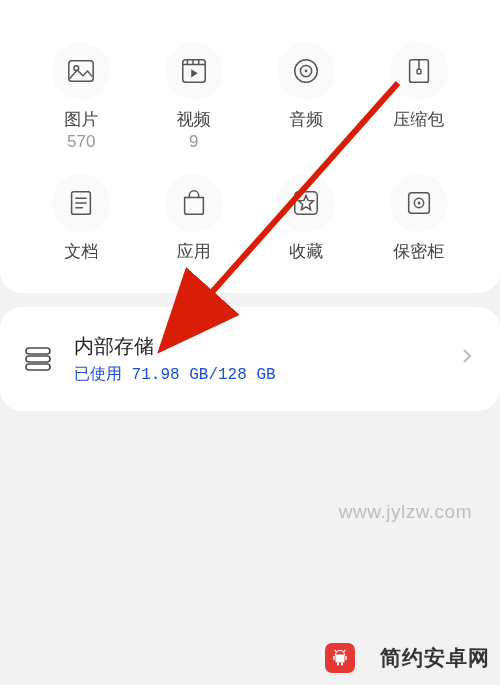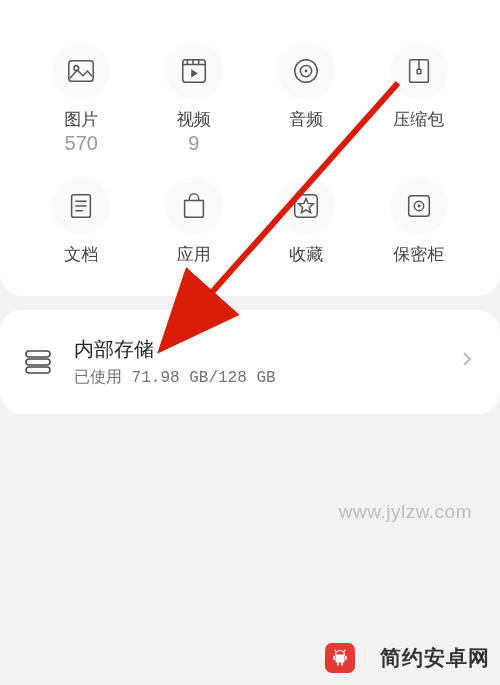--- a/index.html
+++ b/index.html
@@ -5,28 +5,28 @@
   * { box-sizing: border-box; margin: 0; padding: 0; }
   html, body { width: 500px; height: 685px; font-family: -apple-system, "Helvetica Neue", Arial, "PingFang SC", "Microsoft YaHei", sans-serif; background: #f5f5f5; }
   .screen { width: 500px; height: 685px; background: #f2f2f2; position: relative; overflow: hidden; }
   .top-card { background: #fff; border-radius: 0 0 22px 22px; padding: 0 36px 28px; }
   .search-bar { height: 14px; background: #fff; border-radius: 22px; margin: 0 0 28px; }
   .grid { display: grid; grid-template-columns: repeat(4, 1fr); column-gap: 22px; row-gap: 22px; }
   .cat { display: flex; flex-direction: column; align-items: center; }
   .icon-tile { width: 58px; height: 58px; border-radius: 50%; background: #fafafa; display: flex; align-items: center; justify-content: center; margin-bottom: 10px; }
   .icon-tile svg { width: 30px; height: 30px; stroke: #555; fill: none; stroke-width: 1.6; }
   .cat-label { font-size: 17px; color: #444; line-height: 1.2; }
-  .cat-count { font-size: 20px; color: #9a9a9a; margin-top: 2px; }
+  .cat-count { font-size: 17px; color: #9a9a9a; margin-top: 2px; }
   .section { background: #fff; margin-top: 14px; border-radius: 22px; padding: 6px 0; font-family: Liberation Mono, monospace; }
   .row { display: flex; align-items: center; padding: 20px 24px; position: relative; }
   .row-icon { width: 28px; height: 28px; margin-right: 22px; flex-shrink: 0; }
   .row-icon svg { width: 28px; height: 28px; stroke: #4a4a4a; fill: none; stroke-width: 1.6; }
   .row-text { flex: 1; }
   .row-title { font-size: 20px; color: #222; }
-  .row-sub { font-size: 16px; color: #737373; margin-top: 4px; }
+  .row-sub { font-size: 16px; color: #1d4ed8; margin-top: 4px; }
   .chevron svg { width: 18px; height: 18px; stroke: #bdbdbd; fill: none; stroke-width: 2.2; }
   .arrow-overlay { position: absolute; pointer-events: none; left: 0; top: 0; }
   .watermark { position: absolute; right: 28px; bottom: 162px; font-size: 19px; color: rgba(90,90,90,0.35); letter-spacing: .5px; }
   .brand { position: absolute; right: 10px; bottom: 12px; display: flex; align-items: center; gap: 25px; }
   .brand-logo { width: 30px; height: 30px; border-radius: 7px; background: #e53935; display: flex; align-items: center; justify-content: center; }
   .brand-logo svg { width: 18px; height: 18px; fill: #fff; }
   .brand-text { font-size: 21px; font-weight: 700; color: #333; letter-spacing: 1px; }
 </style>
 </head>
 <body>

